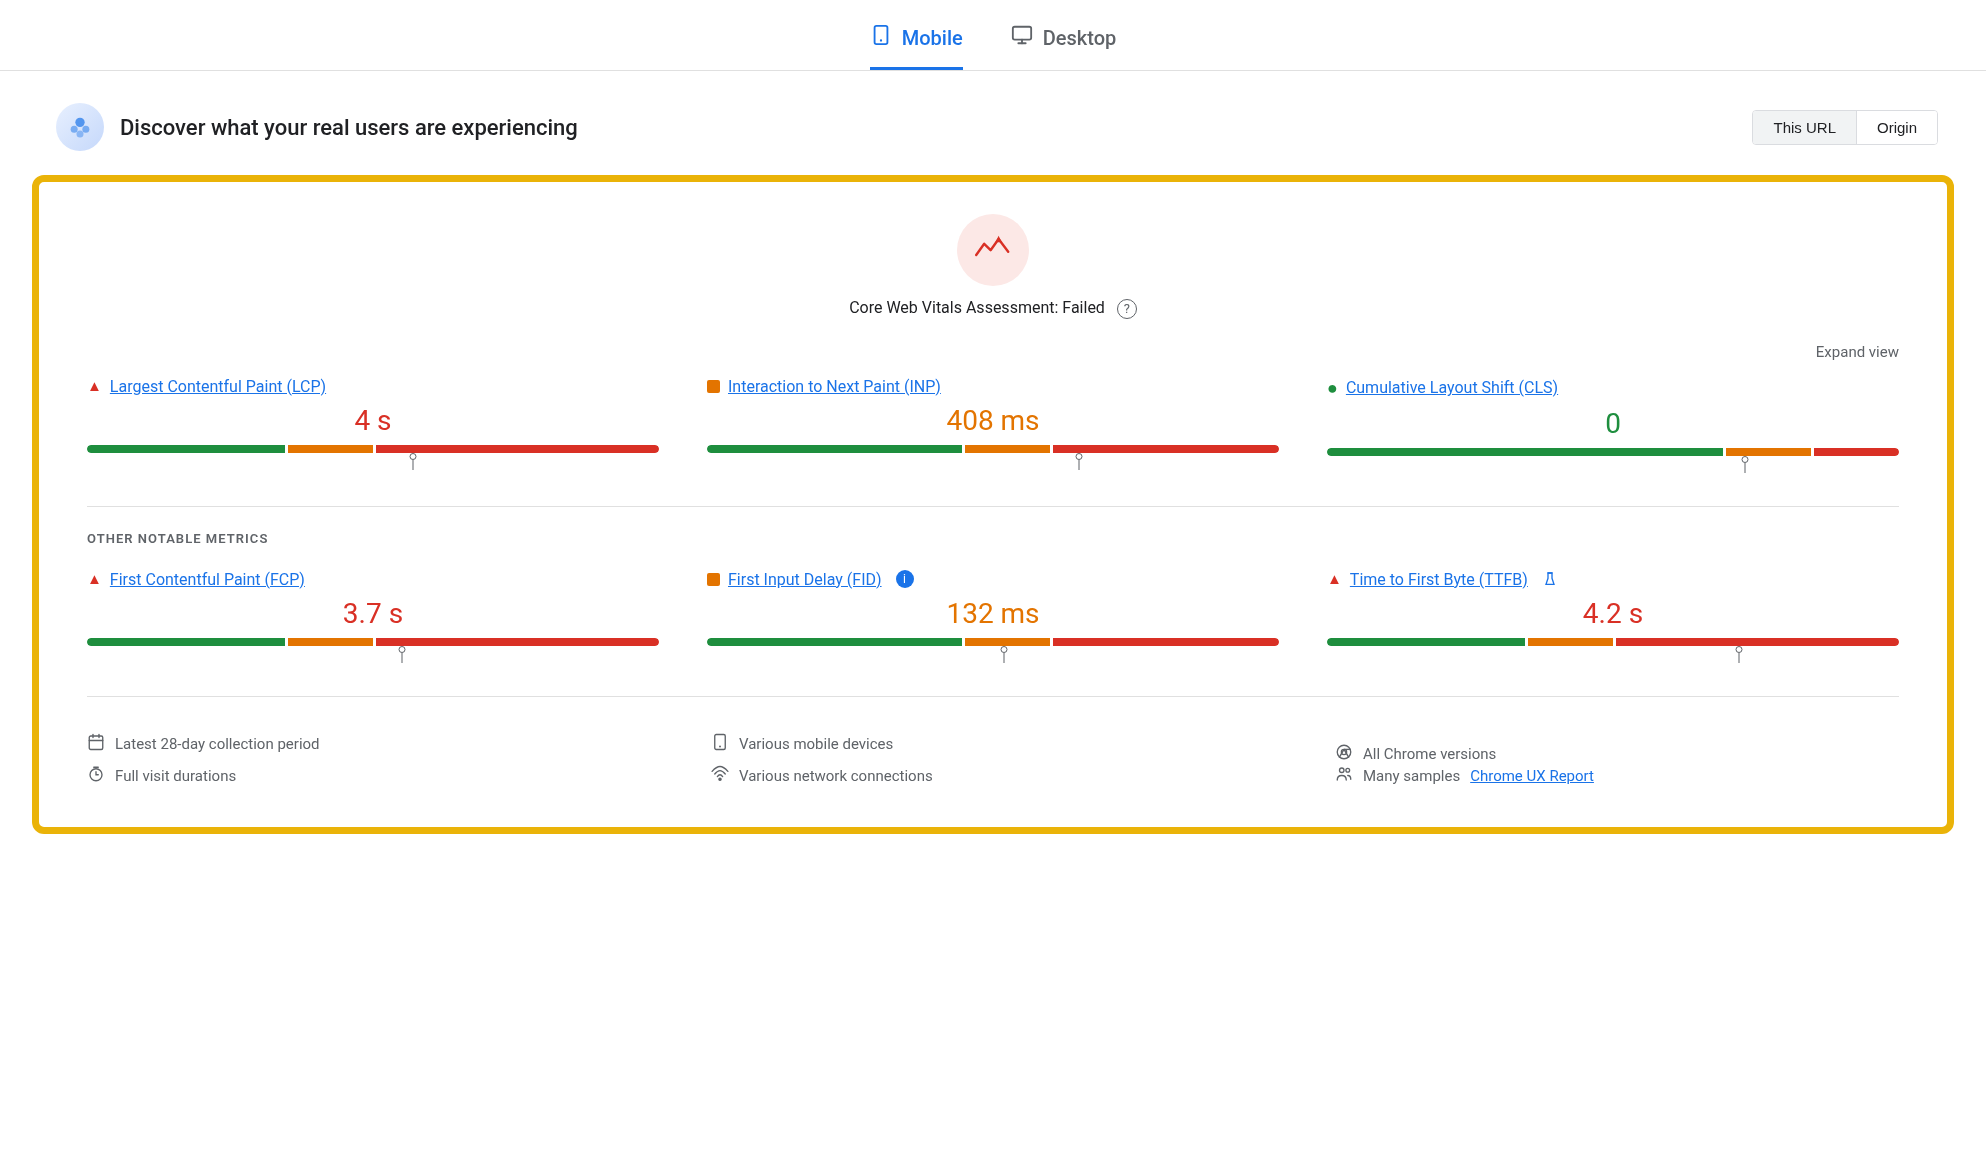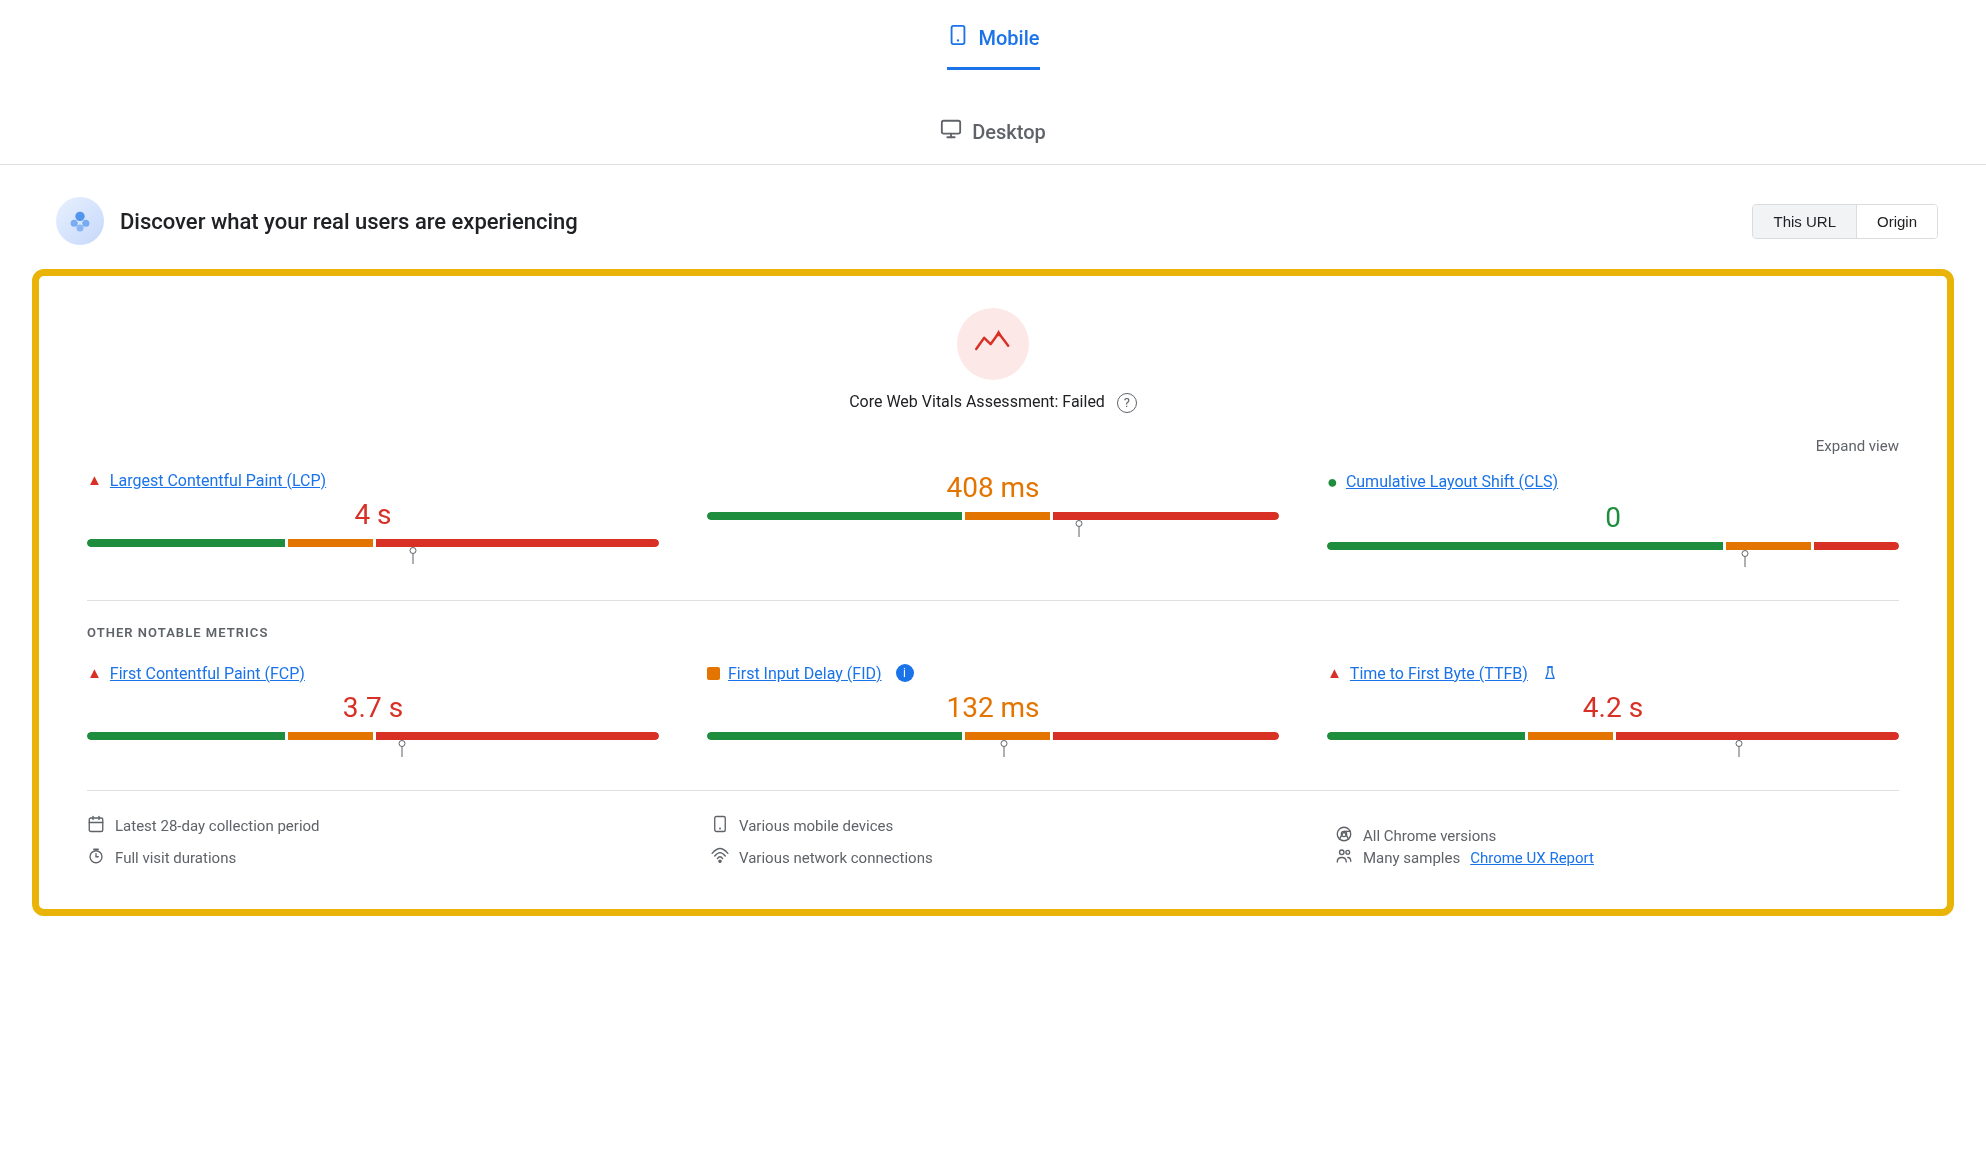--- a/index.html
+++ b/index.html
@@ -14,21 +14,20 @@
 
     
     .tab-bar {
       display: flex;
       justify-content: center;
       align-items: center;
       gap: 48px;
       padding: 24px 0 0 0;
       border-bottom: 1px solid #e0e0e0;
       margin-bottom: 32px;
-      flex-direction: column;
     }
     .tab {
       display: flex;
       align-items: center;
       gap: 10px;
       padding-bottom: 16px;
       cursor: pointer;
       font-size: 20px;
       font-weight: 500;
       color: #5f6368;
@@ -227,21 +226,21 @@
       margin-bottom: 24px;
       text-transform: uppercase;
     }
 
     
     .card-footer {
       display: grid;
       grid-template-columns: 1fr 1fr 1fr;
       gap: 12px 60px;
       margin-top: 32px;
-      padding-top: 24px;
+      padding-top: 36px;
       border-top: 1px solid #e0e0e0;
     }
     .footer-item {
       display: flex;
       align-items: center;
       gap: 10px;
       font-size: 15px;
       color: #5f6368;
     }
     .footer-icon {
@@ -356,20 +355,24 @@
       </div>
       <div class="marker-wrapper">
         <div class="marker" style="left:57%">
           <div class="marker-circle"></div>
           <div class="marker-line"></div>
         </div>
       </div>
     </div>
 
     <div class="metric-item">
+      <div class="metric-header">
+        <span style="color:#e37400;font-size:15px;display:inline-block;width:13px;height:13px;background:#e37400;border-radius:2px;"></span>
+        <a class="metric-name">Interaction to Next Paint (INP)</a>
+      </div>
       <div class="metric-value orange">408 ms</div>
       <div class="progress-bar">
         <div class="seg-green" style="flex:45.0;border-radius:4px 0 0 4px;"></div>
         <div class="seg-orange" style="flex:15.0;margin-left:3px;"></div>
         <div class="seg-red" style="flex:40.0;margin-left:3px;border-radius:0 4px 4px 0;"></div>
       </div>
       <div class="marker-wrapper">
         <div class="marker" style="left:65%">
           <div class="marker-circle"></div>
           <div class="marker-line"></div>

